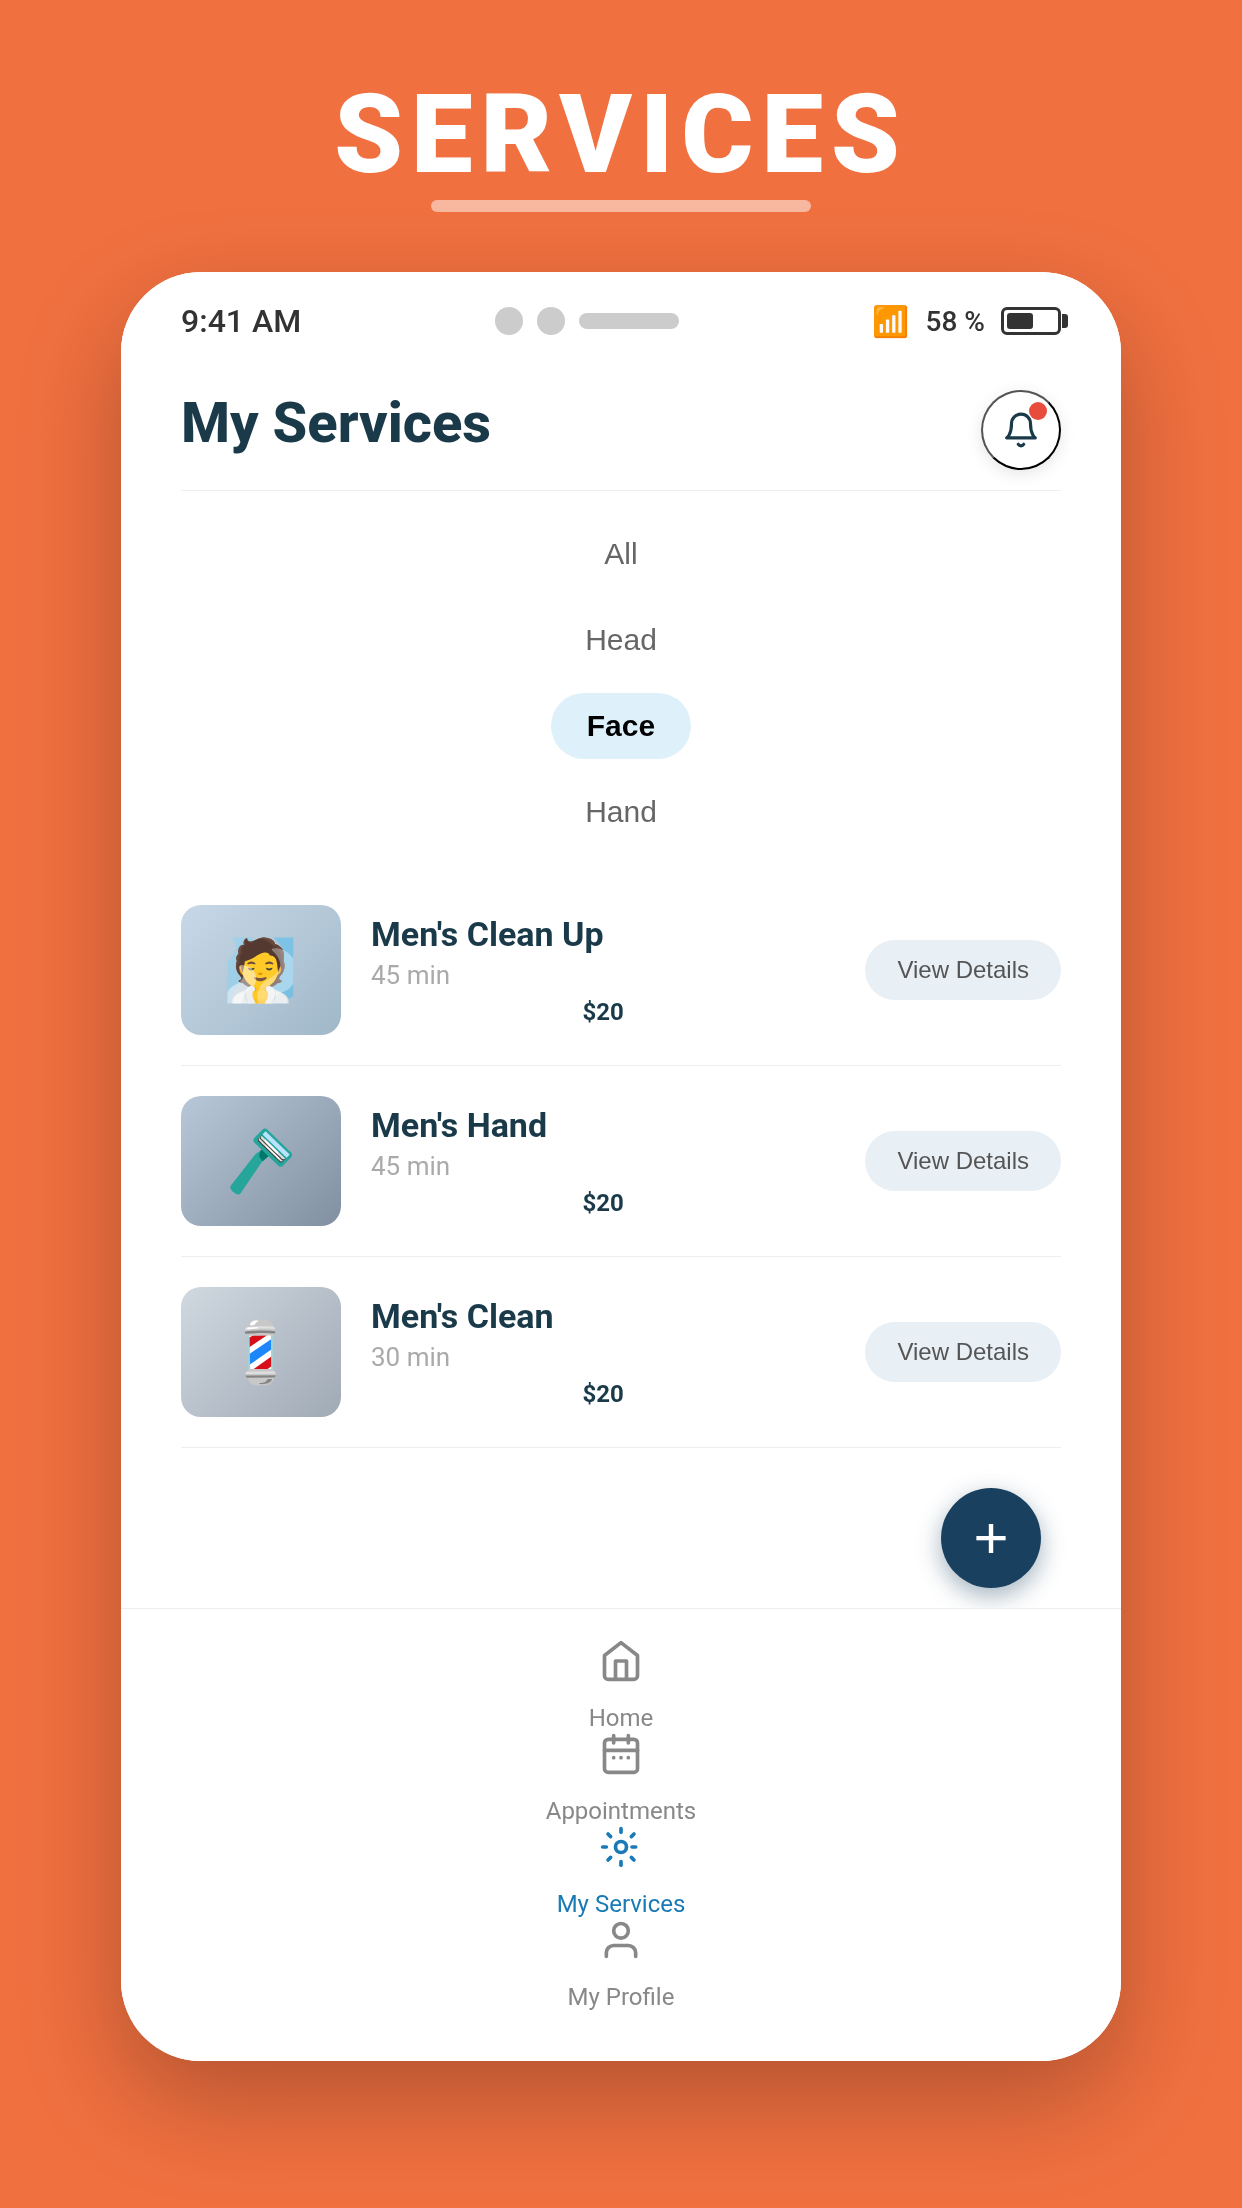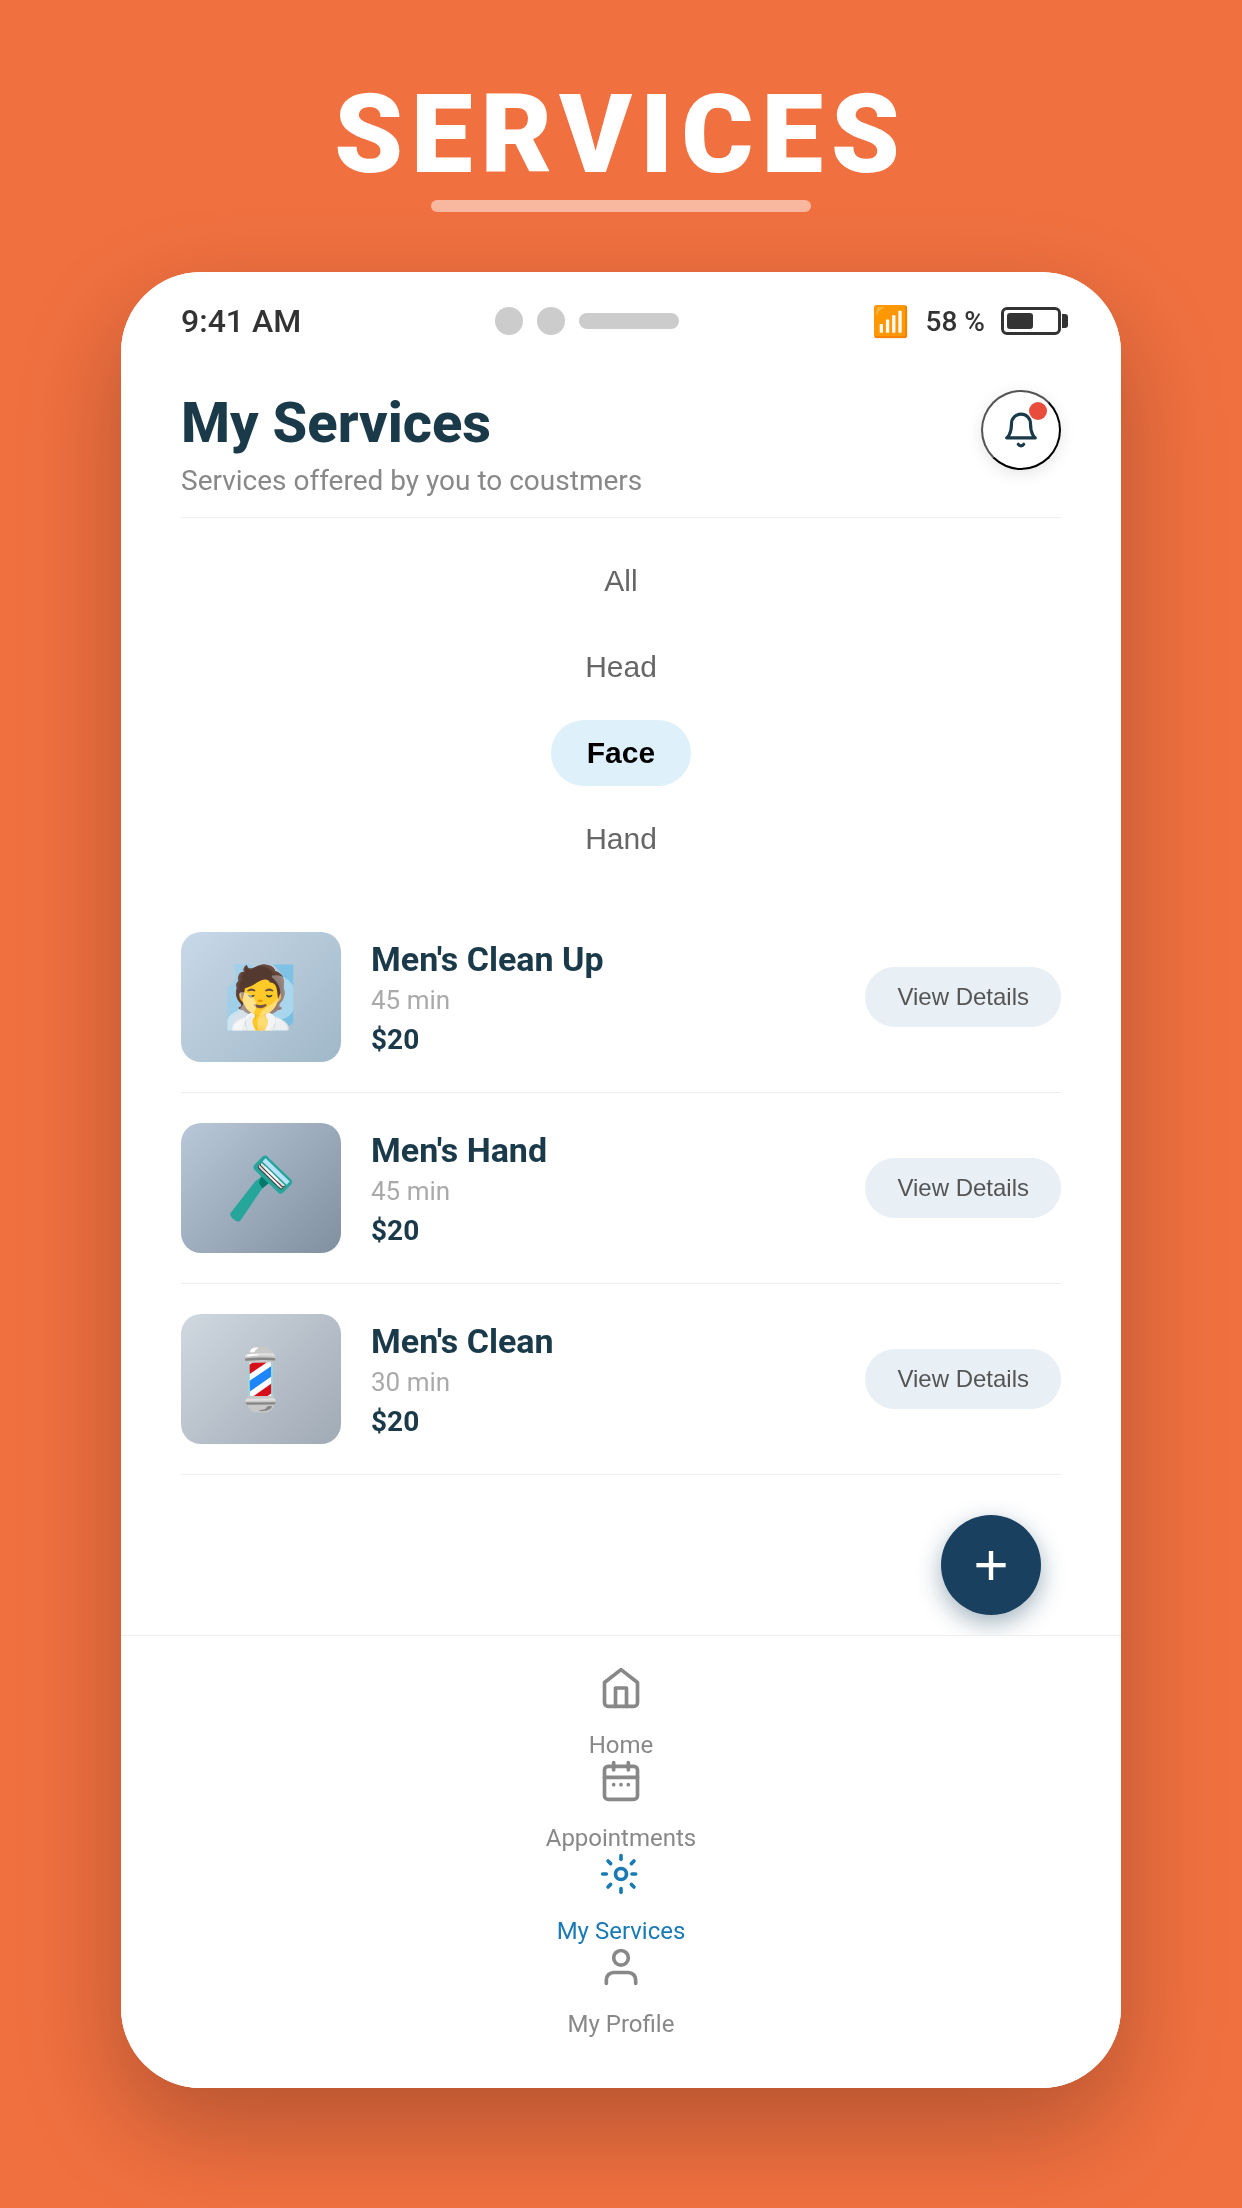--- a/index.html
+++ b/index.html
@@ -245,24 +245,25 @@
       font-size: 34px;
       font-weight: 700;
       color: #1a3a4a;
     }
     .service-duration {
       font-size: 26px;
       color: #aaa;
       margin-top: 6px;
     }
     .service-price {
-      font-size: 28px;
+      font-size: 24px;
       font-weight: 700;
       color: #1a3a4a;
       margin-top: 8px;
+      text-align: center;
     }
     .view-details-btn {
       padding: 16px 32px;
       background: #e8eff5;
       border-radius: 30px;
       font-size: 24px;
       color: #555;
       border: none;
       cursor: pointer;
       white-space: nowrap;
@@ -346,21 +347,20 @@
         <div class="battery-fill"></div>
       </div>
     </div>
   </div>
 
   <div class="phone-content">
 
     <div class="app-header">
       <div class="header-text">
         <h1>My Services</h1>
-        <p>Services offered by you to coustmers</p>
       </div>
       <button class="bell-btn">
         <svg width="38" height="38" viewBox="0 0 24 24" fill="none" stroke="#1a3a4a" stroke-width="2" stroke-linecap="round" stroke-linejoin="round">
           <path d="M18 8A6 6 0 0 0 6 8c0 7-3 9-3 9h18s-3-2-3-9"></path>
           <path d="M13.73 21a2 2 0 0 1-3.46 0"></path>
         </svg>
         <div class="bell-badge"></div>
       </button>
     </div>
 

